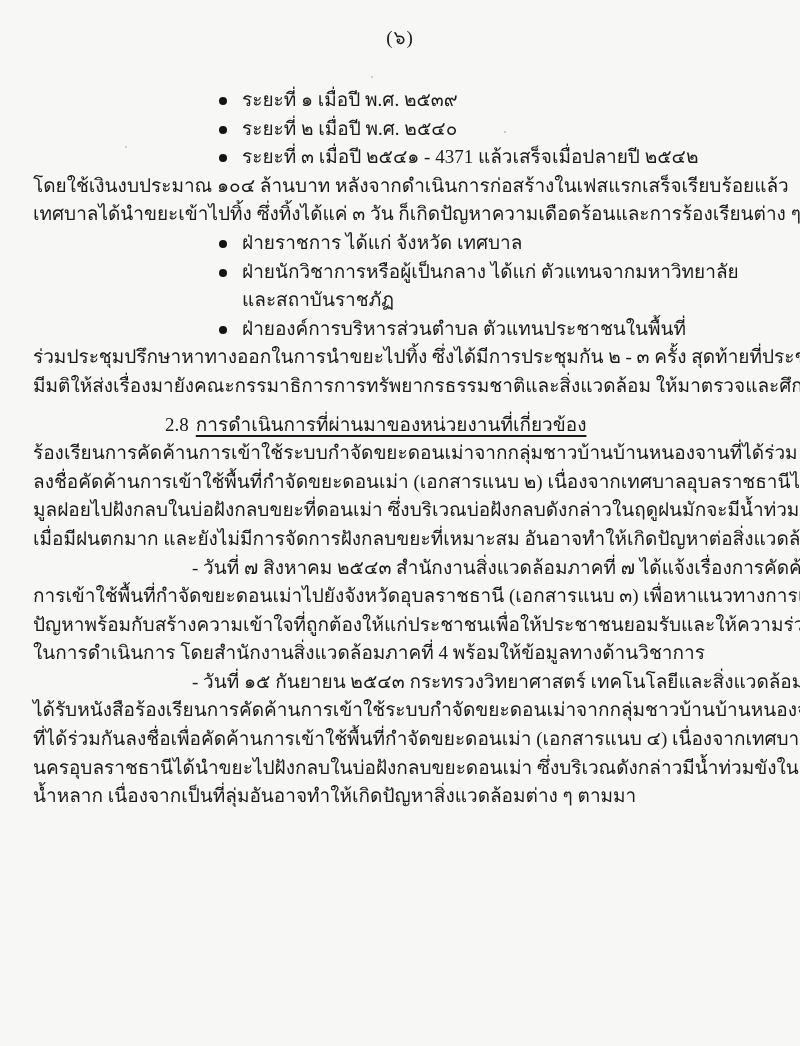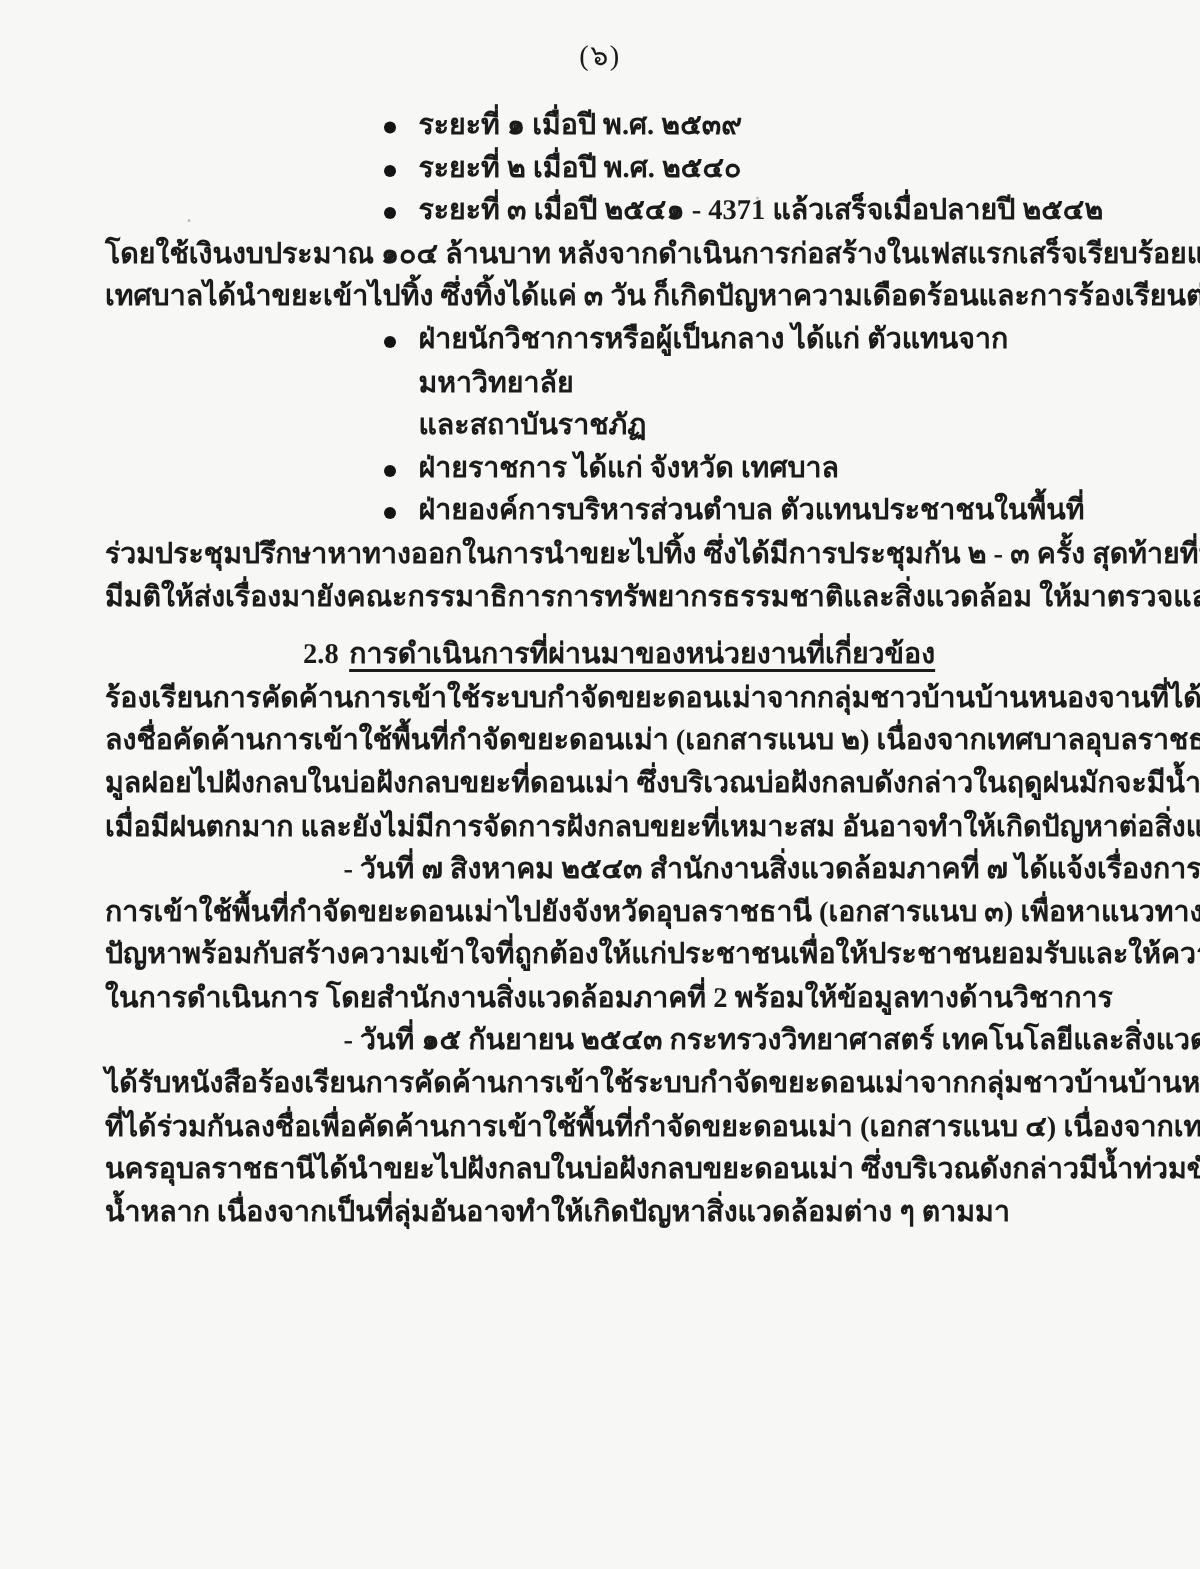--- a/index.html
+++ b/index.html
@@ -7,21 +7,21 @@
     width:800px;height:1046px;margin:0 auto;position:relative;
     background:#f7f7f5;
     font-family:"Liberation Serif", serif;
     color:#1b1b1b;font-size:19px;line-height:28.6px;
     overflow:hidden;
   }
   .page-number{
     padding-top:26px;text-align:center;line-height:24px;
     letter-spacing:1px;
   }
-  .doc-body{margin-top:20px;padding:0 48px 0 70px;font-weight:bold;}
+  .doc-body{margin-top:36px;padding:0 48px 0 33px;}
   .line{white-space:nowrap;}
   .bullets{list-style:none;margin:0;padding:0;}
   .bullets li{position:relative;}
   .bullets .btxt{display:inline-block;padding-left:209px;}
   .bullets .cont{padding-left:209px;}
   .dot{
     position:absolute;left:186px;top:11px;width:8px;height:8px;
     border-radius:50%;background:#141414;
   }
   .lead{padding-left:159px;}
@@ -45,22 +45,22 @@
         <li><span class="dot"></span><span class="btxt">ระยะที่ ๒ เมื่อปี พ.ศ. ๒๕๔๐</span></li>
         <li><span class="dot"></span><span class="btxt">ระยะที่ ๓ เมื่อปี ๒๕๔๑ - 4371 แล้วเสร็จเมื่อปลายปี ๒๕๔๒</span></li>
       </ul>
 
     <div id="para-budget">
         <div class="line">โดยใช้เงินงบประมาณ ๑๐๔ ล้านบาท หลังจากดำเนินการก่อสร้างในเฟสแรกเสร็จเรียบร้อยแล้ว</div>
         <div class="line">เทศบาลได้นำขยะเข้าไปทิ้ง ซึ่งทิ้งได้แค่ ๓ วัน ก็เกิดปัญหาความเดือดร้อนและการร้องเรียนต่าง ๆ</div>
       </div>
 
     <ul class="bullets" id="committee-list">
+        <li><span class="dot"></span><span class="btxt">ฝ่ายราชการ ได้แก่ จังหวัด เทศบาล</span></li>
         <li><span class="dot"></span><span class="btxt">ฝ่ายนักวิชาการหรือผู้เป็นกลาง ได้แก่ ตัวแทนจากมหาวิทยาลัย</span><div class="line cont">และสถาบันราชภัฏ</div></li>
-        <li><span class="dot"></span><span class="btxt">ฝ่ายราชการ ได้แก่ จังหวัด เทศบาล</span></li>
         <li><span class="dot"></span><span class="btxt">ฝ่ายองค์การบริหารส่วนตำบล ตัวแทนประชาชนในพื้นที่</span></li>
       </ul>
 
     <div id="para-meeting">
         <div class="line">ร่วมประชุมปรึกษาหาทางออกในการนำขยะไปทิ้ง ซึ่งได้มีการประชุมกัน ๒ - ๓ ครั้ง สุดท้ายที่ประชุม</div>
         <div class="line">มีมติให้ส่งเรื่องมายังคณะกรรมาธิการการทรัพยากรธรรมชาติและสิ่งแวดล้อม ให้มาตรวจและศึกษา</div>
       </div>
 
     <div class="heading">
       <span class="sec-num">2.8</span><span class="underlined">การดำเนินการที่ผ่านมาของหน่วยงานที่เกี่ยวข้อง</span>
@@ -70,21 +70,21 @@
         <div>
           <div class="line">ร้องเรียนการคัดค้านการเข้าใช้ระบบกำจัดขยะดอนเม่าจากกลุ่มชาวบ้านบ้านหนองจานที่ได้ร่วม</div>
           <div class="line">ลงชื่อคัดค้านการเข้าใช้พื้นที่กำจัดขยะดอนเม่า (เอกสารแนบ ๒) เนื่องจากเทศบาลอุบลราชธานีได้นำขยะ</div>
           <div class="line">มูลฝอยไปฝังกลบในบ่อฝังกลบขยะที่ดอนเม่า ซึ่งบริเวณบ่อฝังกลบดังกล่าวในฤดูฝนมักจะมีน้ำท่วมขัง</div>
           <div class="line">เมื่อมีฝนตกมาก และยังไม่มีการจัดการฝังกลบขยะที่เหมาะสม อันอาจทำให้เกิดปัญหาต่อสิ่งแวดล้อมตามมา</div>
         </div>
         <div>
           <div class="line lead">- วันที่ ๗ สิงหาคม ๒๕๔๓ สำนักงานสิ่งแวดล้อมภาคที่ ๗ ได้แจ้งเรื่องการคัดค้าน</div>
           <div class="line">การเข้าใช้พื้นที่กำจัดขยะดอนเม่าไปยังจังหวัดอุบลราชธานี (เอกสารแนบ ๓) เพื่อหาแนวทางการแก้ไข</div>
           <div class="line">ปัญหาพร้อมกับสร้างความเข้าใจที่ถูกต้องให้แก่ประชาชนเพื่อให้ประชาชนยอมรับและให้ความร่วมมือ</div>
-          <div class="line">ในการดำเนินการ โดยสำนักงานสิ่งแวดล้อมภาคที่ 2 พร้อมให้ข้อมูลทางด้านวิชาการ</div>
+          <div class="line">ในการดำเนินการ โดยสำนักงานสิ่งแวดล้อมภาคที่ 4 พร้อมให้ข้อมูลทางด้านวิชาการ</div>
         </div>
         <div>
           <div class="line lead">- วันที่ ๑๕ กันยายน ๒๕๔๓ กระทรวงวิทยาศาสตร์ เทคโนโลยีและสิ่งแวดล้อม</div>
           <div class="line">ได้รับหนังสือร้องเรียนการคัดค้านการเข้าใช้ระบบกำจัดขยะดอนเม่าจากกลุ่มชาวบ้านบ้านหนองจาน</div>
           <div class="line">ที่ได้ร่วมกันลงชื่อเพื่อคัดค้านการเข้าใช้พื้นที่กำจัดขยะดอนเม่า (เอกสารแนบ ๔) เนื่องจากเทศบาล</div>
           <div class="line">นครอุบลราชธานีได้นำขยะไปฝังกลบในบ่อฝังกลบขยะดอนเม่า ซึ่งบริเวณดังกล่าวมีน้ำท่วมขังในฤดู</div>
           <div class="line">น้ำหลาก เนื่องจากเป็นที่ลุ่มอันอาจทำให้เกิดปัญหาสิ่งแวดล้อมต่าง ๆ ตามมา</div>
         </div>
       </div>
   </div>

